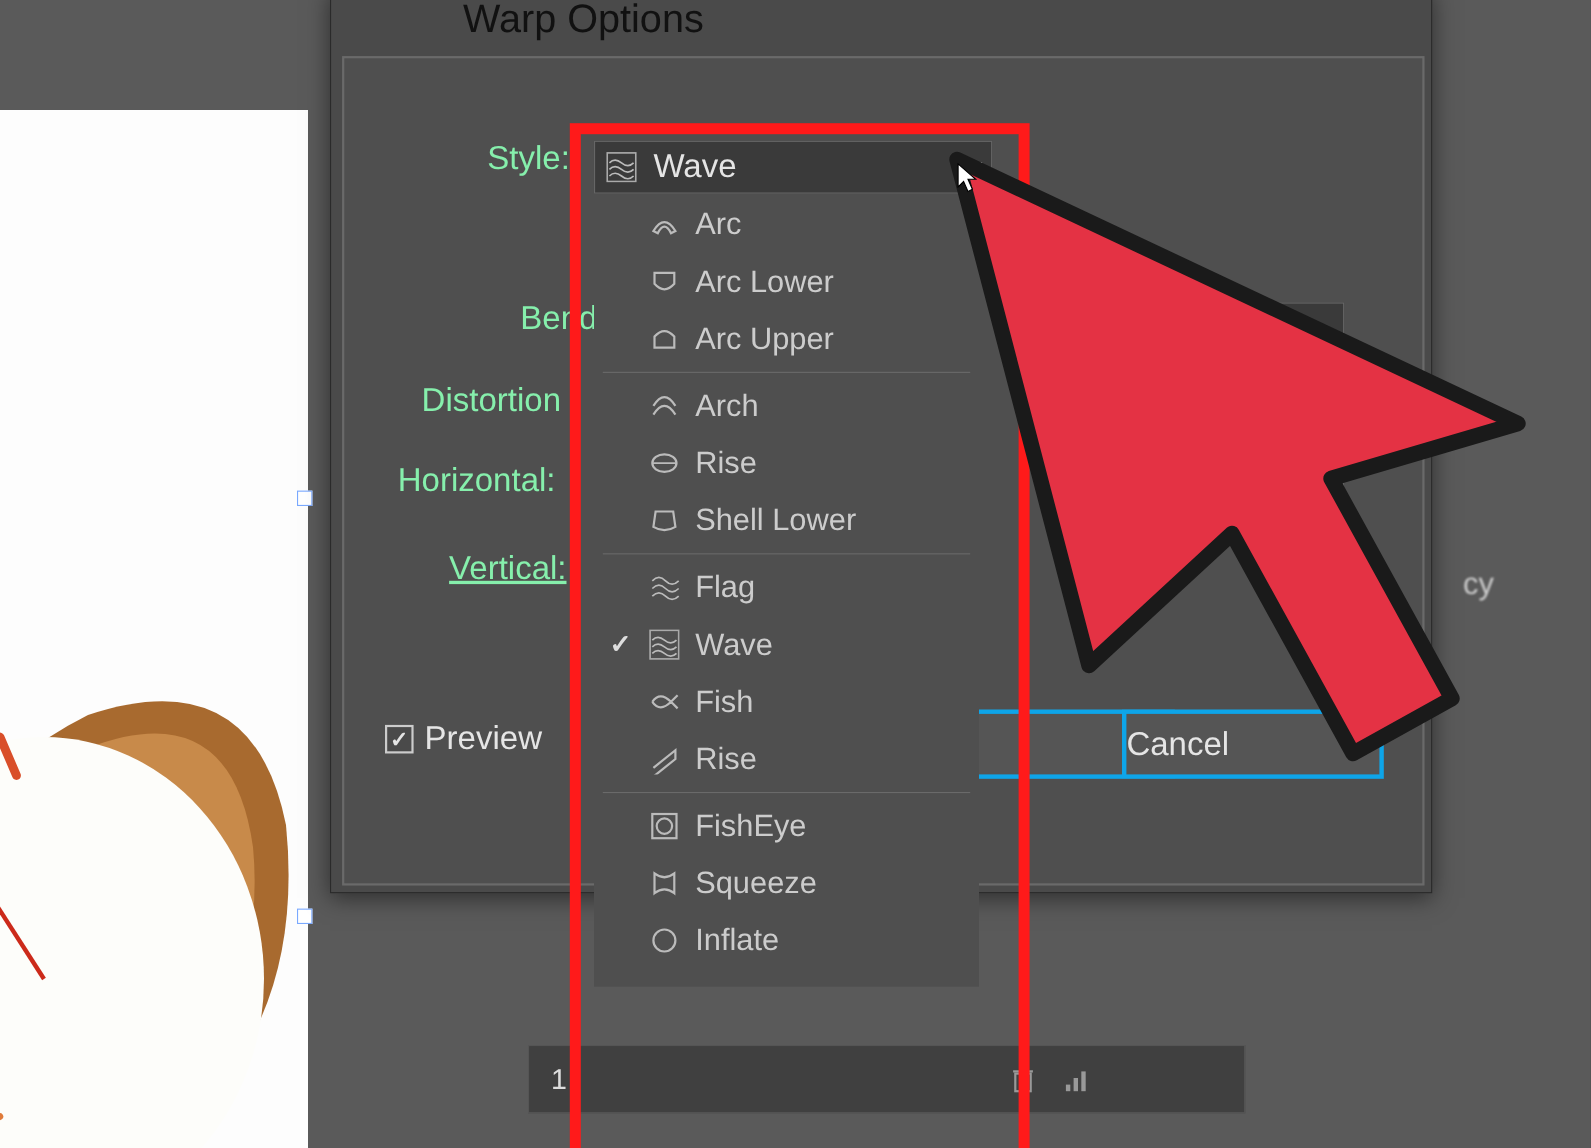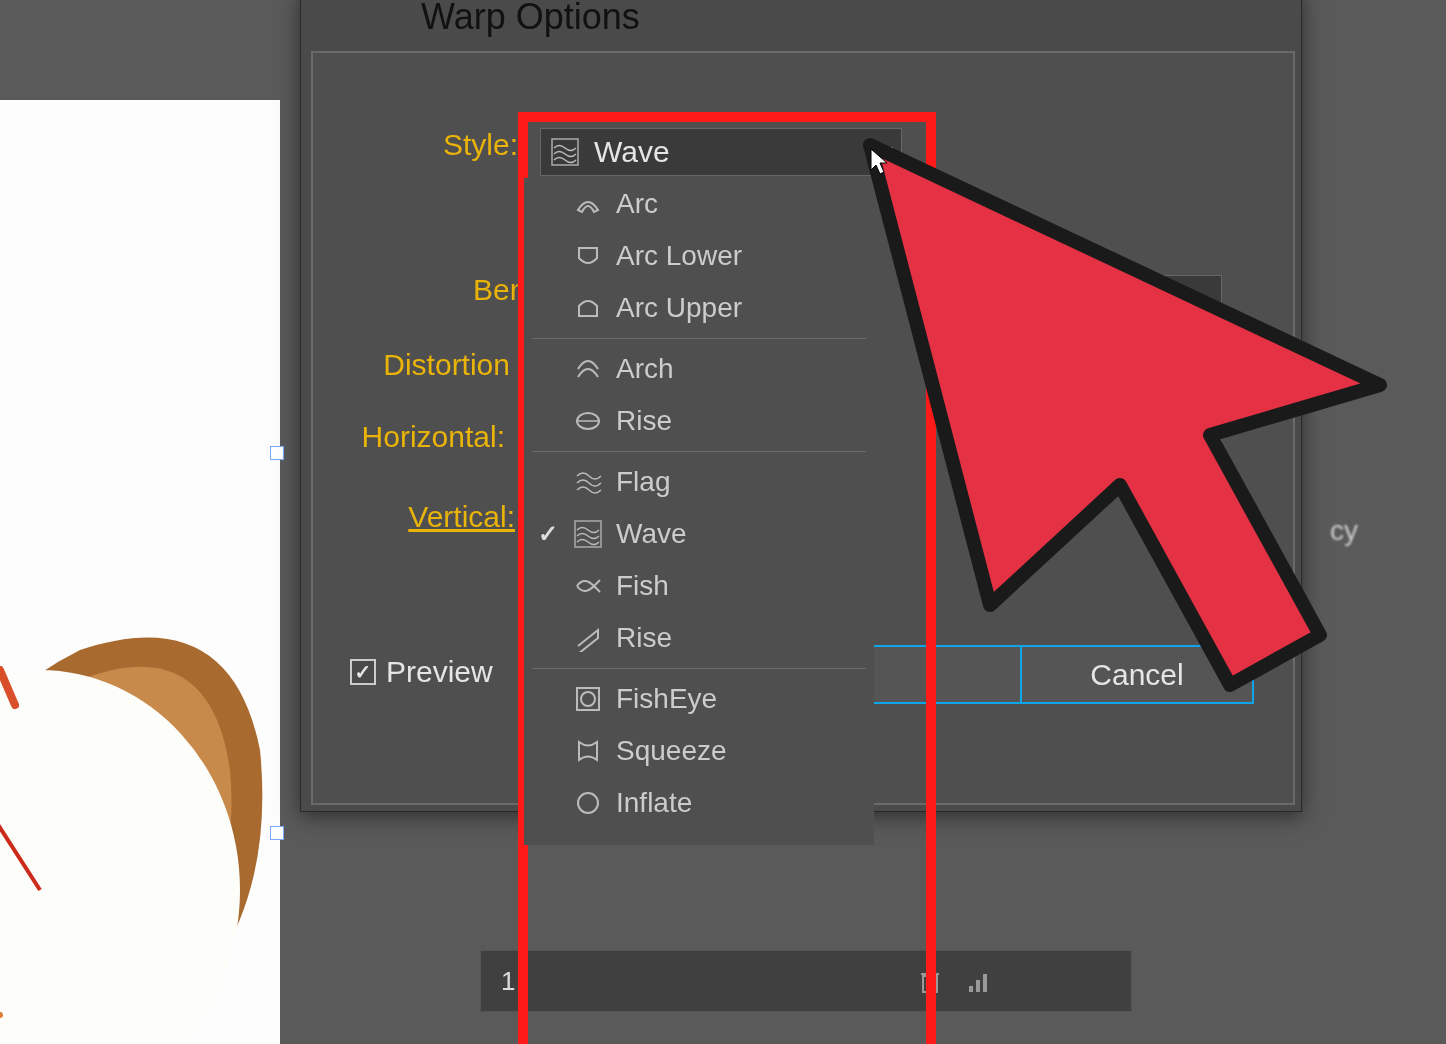--- a/index.html
+++ b/index.html
@@ -4,37 +4,37 @@
 <style>
   html,body{margin:0;padding:0;width:1446px;height:1044px;overflow:hidden;font-family:Arial,Helvetica,sans-serif;background:#5a5a5a;}
   .canvas-area{position:absolute;left:0;top:100px;width:280px;height:944px;background:#fdfdfd;}
   .handle{position:absolute;width:12px;height:12px;background:#fff;border:1px solid #7aa9ff;}
   .clock{position:absolute;left:-120px;top:450px;width:400px;height:500px;}
   
   .dialog{position:absolute;left:300px;top:-10px;width:1000px;height:820px;background:#4a4a4a;border:1px solid #2a2a2a;box-shadow:0 4px 20px rgba(0,0,0,0.5);}
   .dialog-title{position:absolute;left:120px;top:5px;font-size:36px;color:#111;font-weight:400;}
   .dialog-inner{position:absolute;left:10px;top:60px;width:980px;height:750px;border:2px solid #6a6a6a;background:#4f4f4f;}
   
-  .lbl{position:absolute;color:#eab308;font-size:30px;text-align:right;}
+  .lbl{position:absolute;color:#86efac;font-size:30px;text-align:right;}
   
   .preview-check{position:absolute;left:350px;top:655px;display:flex;align-items:center;gap:10px;color:#e5e5e5;font-size:30px;}
   .preview-check .box{width:22px;height:22px;border:2px solid #ccc;background:#4a4a4a;display:flex;align-items:center;justify-content:center;color:#e5e5e5;font-size:20px;font-weight:bold;}
   
-  .btn{position:absolute;width:230px;height:55px;background:#555;border:2px solid #0ea5e9;color:#e5e5e5;font-size:30px;display:flex;align-items:center;justify-content:center;}
+  .btn{position:absolute;width:230px;height:55px;background:#555;border:4px solid #0ea5e9;color:#e5e5e5;font-size:30px;display:flex;align-items:center;justify-content:flex-start;}
   
   .side-text{position:absolute;left:1330px;top:515px;color:#ccc;font-size:28px;filter:blur(1px);}
   
   .dropdown-wrap{position:absolute;left:518px;top:112px;width:398px;height:932px;border:10px solid #ff1a1a;z-index:50;}
   
   .dd-selected{position:absolute;left:540px;top:128px;width:350px;height:46px;background:#3a3a3a;border:1px solid #666;display:flex;align-items:center;gap:15px;padding-left:10px;z-index:60;}
   .dd-selected .icon{width:28px;height:28px;}
   .dd-selected span.txt{color:#e5e5e5;font-size:30px;}
   .dd-arrow{position:absolute;right:8px;top:50%;transform:translateY(-50%);width:0;height:0;border-left:6px solid transparent;border-right:6px solid transparent;border-top:9px solid #ccc;}
   
-  .dd-list{position:absolute;left:524px;top:178px;width:350px;background:#4f4f4f;z-index:55;padding-bottom:16px;}
+  .dd-list{position:absolute;left:540px;top:178px;width:350px;background:#4f4f4f;z-index:55;padding-bottom:16px;}
   .dd-item{display:flex;align-items:center;gap:14px;padding:10px 10px 10px 50px;color:#ccc;font-size:28px;position:relative;}
   .dd-item .icon{width:28px;height:28px;flex-shrink:0;}
   .dd-sep{height:1px;background:#6a6a6a;margin:4px 8px;}
   .check{position:absolute;left:14px;top:50%;transform:translateY(-50%);color:#ddd;font-size:24px;font-weight:bold;}
   
   .icon svg{width:100%;height:100%;}
   
   .cursor-small{position:absolute;left:870px;top:148px;z-index:200;}
   .cursor-big{position:absolute;left:860px;top:135px;z-index:150;}
   
@@ -142,20 +142,26 @@
         </svg></span>
     <span>Arch</span>
   </div>
   <div class="dd-item">
     <span class="icon"><svg viewBox="0 0 28 28">
           <ellipse cx="14" cy="14" rx="11" ry="8" fill="none" stroke="#bbb" stroke-width="2"></ellipse>
           <line x1="3" y1="14" x2="25" y2="14" stroke="#bbb" stroke-width="1.5"></line>
         </svg></span>
     <span>Rise</span>
   </div>
+  <div class="dd-item">
+    <span class="icon"><svg viewBox="0 0 28 28">
+          <path d="M6 6 L22 6 L24 20 Q14 26 4 20 Z" fill="none" stroke="#bbb" stroke-width="2"></path>
+        </svg></span>
+    <span>Shell Lower</span>
+  </div>
   <div class="dd-sep"></div>
 
   <div class="dd-item">
     <span class="icon"><svg viewBox="0 0 28 28">
           <path d="M3 8 Q9 2 15 8 T27 8 M3 15 Q9 9 15 15 T27 15 M3 22 Q9 16 15 22 T27 22" fill="none" stroke="#bbb" stroke-width="1.5"></path>
         </svg></span>
     <span>Flag</span>
   </div>
   <div class="dd-item">
     <span class="check">✓</span>

